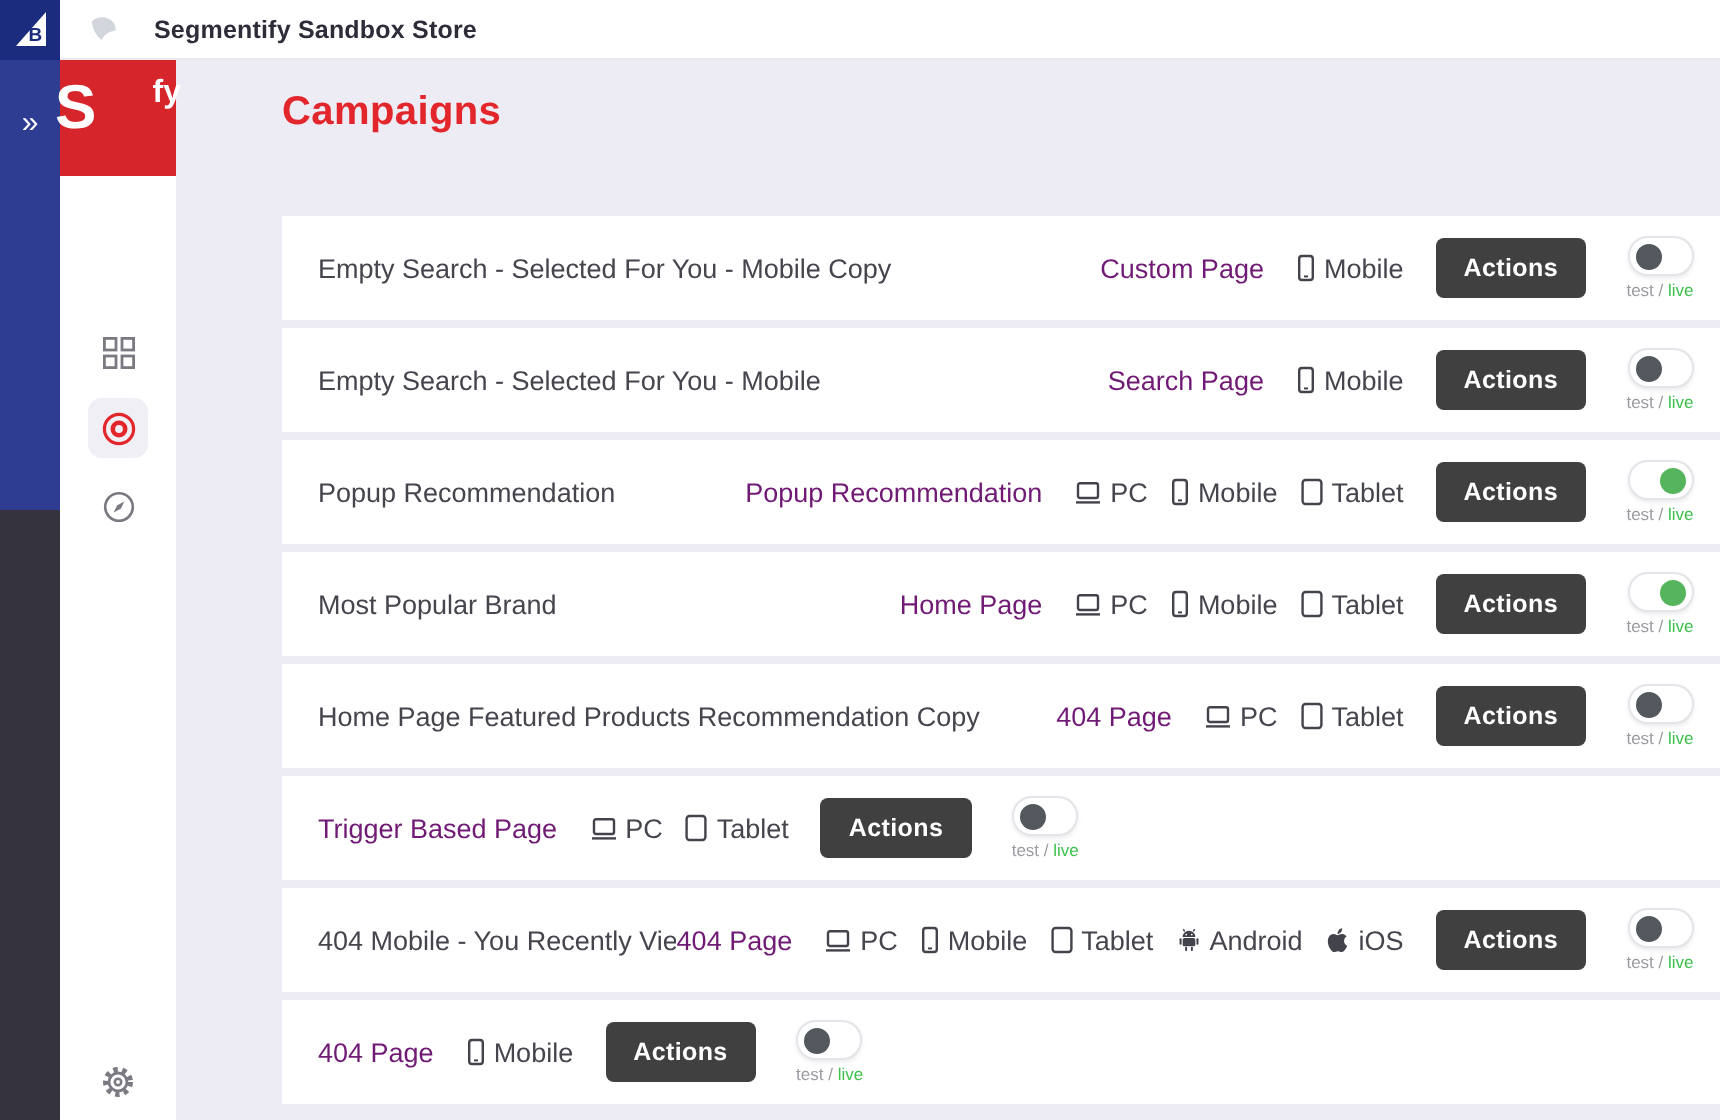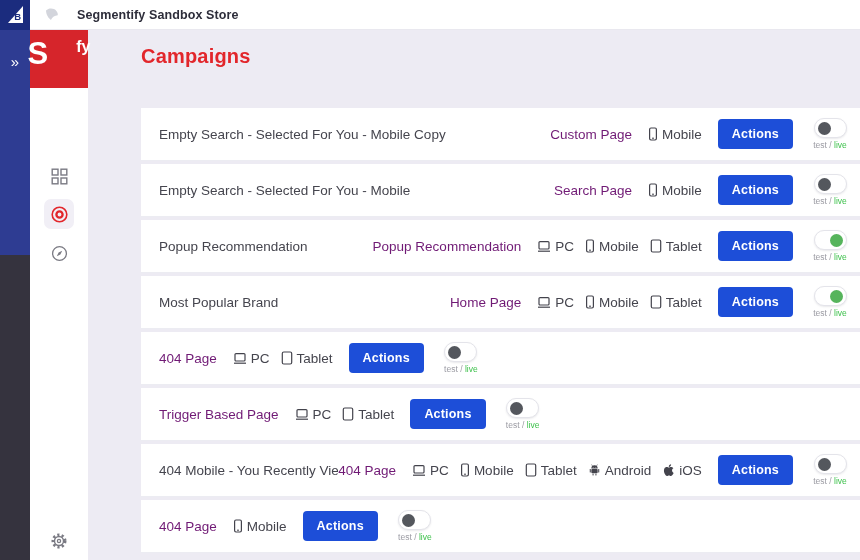--- a/index.html
+++ b/index.html
@@ -46,21 +46,21 @@
   .rows { position:absolute; left:37px; top:78px; width:720px; }
   .row { height:53px; margin-bottom:3px; background:#fff; display:flex; align-items:center;
     padding:0 10px 0 18px; border-bottom:1px solid #ececf2; }
   .c-name { flex:1; font-size:13.5px; color:#45454e; white-space:nowrap; overflow:hidden; }
   .r-side { display:flex; align-items:center; gap:16px; }
   .c-page { font-size:13.5px; color:#701a75; white-space:nowrap; }
   .devices { display:flex; align-items:center; gap:11px; }
   .device { display:flex; align-items:center; gap:4px; font-size:13.5px; color:#45454e; }
   .device svg { display:block; }
 
-  .actions-btn { background:#1d4ed8; color:#fff; border:none; border-radius:4px;
+  .actions-btn { background:#404040; color:#fff; border:none; border-radius:4px;
     font-family:"Liberation Sans", sans-serif; font-size:12.5px; font-weight:bold;
     padding:8px 14px; cursor:pointer; letter-spacing:.2px; }
 
   .toggle-col { width:42px; display:flex; flex-direction:column; align-items:center; gap:2px; }
   .toggle { position:relative; width:33px; height:20px; background:#fff; border:1px solid #e4e4ea;
     border-radius:10px; box-shadow:0 1px 2px rgba(40,40,60,.10); cursor:pointer; }
   .knob { position:absolute; top:2.5px; width:13px; height:13px; border-radius:50%; }
   .toggle.test .knob { left:3px;  background:#54575d; }
   .toggle.live .knob { left:15px; background:#56b45c; }
   .toggle-label { font-size:8.5px; color:#9b9ba3; white-space:nowrap; }
@@ -257,20 +257,21 @@
       <span class="toggle-col">
         <span class="toggle live">
           <span class="knob"></span>
         </span>
         <span class="toggle-label"><span class="test">test</span> <span>/</span> <span class="live">live</span></span>
       </span>
     </span>
   </div>
 
   <div class="row">
+    <span class="c-name">Home Page Featured Products Recommendation Copy</span>
     <span class="r-side">
       <span class="c-page">404 Page</span>
       <span class="devices">
             <span class="device">
               <span>
                 <svg width="14" height="13" viewBox="0 0 14 13" fill="none" stroke="#43434c">
                   <rect x="2" y="1.6" width="10" height="7.4" rx="1" stroke-width="1.2"></rect>
                   <path d="M1 11.2 h12" stroke-width="1.2"></path>
                 </svg>
               </span>

